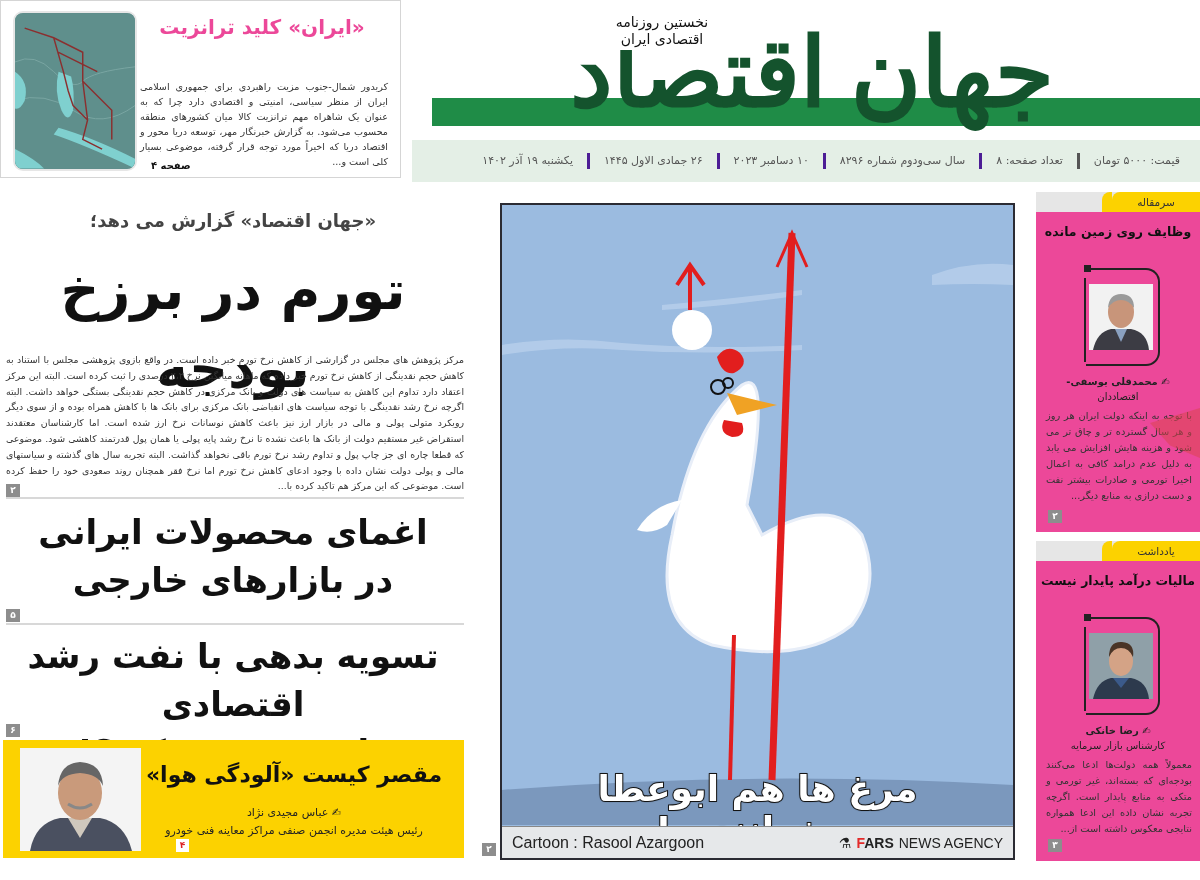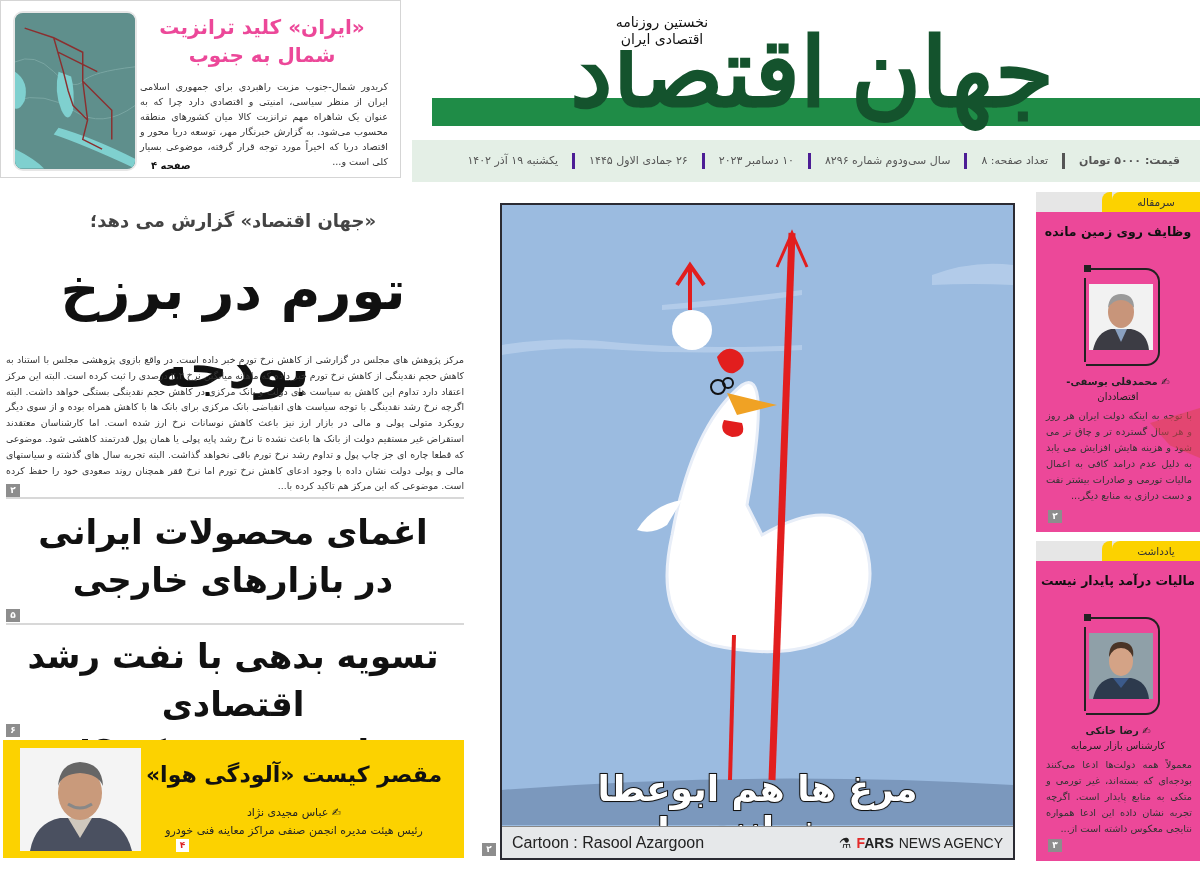--- a/index.html
+++ b/index.html
@@ -50,21 +50,21 @@
   }
   .info-bar {
     position: absolute; left: 412px; top: 140px; width: 788px; height: 42px;
     background: #e4efe6; display: flex; flex-direction: row-reverse; align-items: center;
     padding: 0 20px 0 18px; direction: rtl;
   }
   .info-item {
     font-size: 11px; color: #555; padding: 0 14px; border-left: 3px solid #4c1d95;
     line-height: 16px; white-space: nowrap;
   }
-  .info-item:first-child { padding-right: 0; font-weight: bold; }
+  .info-item:first-child { padding-right: 0; }
   .info-item.last { border-left: 3px solid #555; }
   .info-bar { flex-direction: row; }
   .kicker {
     position: absolute; left: 0; top: 15px; width: 466px; text-align: center; direction: rtl;
     font-weight: bold; font-size: 18px; color: #444;
   }
   .main-headline {
     position: absolute; left: 0; top: 58px; width: 466px; text-align: center; direction: rtl;
     font-weight: bold; font-size: 54px; line-height: 78px; color: #111; letter-spacing: -1px;
   }
@@ -183,21 +183,20 @@
       <path d="M0 90 Q30 80 60 100 T124 95" stroke="#7aa6a3" stroke-width="1" fill="none"></path>
       <path d="M45 60 Q40 80 48 100 Q55 115 60 100 Q62 80 58 65 Z" fill="#7fd0cf"></path>
       <path d="M0 60 Q15 70 10 90 Q5 100 0 98 Z" fill="#7fd0cf"></path>
       <path d="M40 125 Q70 135 124 160 L124 150 Q80 128 45 118 Z" fill="#7fd0cf"></path>
       <path d="M0 140 Q20 150 30 160 L0 160 Z" fill="#7fd0cf"></path>
       <path d="M10 15 L40 25 L70 40 L70 70 L75 110 L70 130 L90 140 M40 25 L50 60 L55 80 L60 95 L75 110 M70 70 L100 100 L100 130 M45 40 L85 60" stroke="#8b2f2f" stroke-width="1.5" fill="none"></path>
     </svg>
   </div>
   <div class="teaser-title">
     <span>«ایران» کلید ترانزیت</span>
-    <span>شمال به جنوب</span>
   </div>
   <div class="teaser-body">کریدور شمال-جنوب مزیت راهبردی برای جمهوری اسلامی ایران از منظر سیاسی، امنیتی و اقتصادی دارد چرا که به عنوان یک شاهراه مهم ترانزیت کالا میان کشورهای منطقه محسوب می‌شود. به گزارش خبرنگار مهر، توسعه دریا محور و اقتصاد دریا که اخیراً مورد توجه قرار گرفته، موضوعی بسیار کلی است و...</div>
   <div class="teaser-page">صفحه ۴</div>
 </div>
 
 <div class="masthead">
   <div class="logo-bar"></div>
   <div class="logo-text">جهان اقتصاد</div>
   <div class="tagline">
     <div>نخستین روزنامه</div>
@@ -295,21 +294,21 @@
       <path d="M4 66 Q8 48 22 45 L42 45 Q58 48 60 66 Z" fill="#3c3c44"></path>
       <path d="M26 45 L32 58 L38 45 Z" fill="#8aa0c0"></path>
       <ellipse cx="32" cy="28" rx="13" ry="16" fill="#c8957a"></ellipse>
       <path d="M19 24 Q20 10 32 10 Q45 10 45 24 Q40 16 32 16 Q24 16 19 24 Z" fill="#9a9a9a"></path>
     </svg>
   </div>
   <div class="op-author" style="top:182px">
     <div>✍ محمدقلی یوسفی-</div>
     <div style="font-weight:normal">اقتصاددان</div>
   </div>
-  <div class="op-body" style="top:216px">با توجه به اینکه دولت ایران هر روز و هر سال گسترده تر و چاق تر می شود و هزینه هایش افزایش می یابد به دلیل عدم درامد کافی به اعمال مالیات تورمی و صادرات بیشتر نفت و دست درازی به منابع دیگر...</div>
+  <div class="op-body" style="top:216px">با توجه به اینکه دولت ایران هر روز و هر سال گسترده تر و چاق تر می شود و هزینه هایش افزایش می یابد به دلیل عدم درامد کافی به اعمال اخیرا تورمی و صادرات بیشتر نفت و دست درازی به منابع دیگر...</div>
   <div class="page-badge" style="left:12px;top:318px">۲</div>
 </div>
 
 <div class="op-card" style="left:1036px;top:541px;height:320px">
   <div class="op-tab">
     <div class="op-tab-label">یادداشت</div>
   </div>
   <div class="op-title" style="top:32px">مالیات درآمد پایدار نیست</div>
   <div class="op-frame-left" style="left:48px;top:86px;height:84px"></div>
   <div class="op-frame" style="top:76px"></div>

